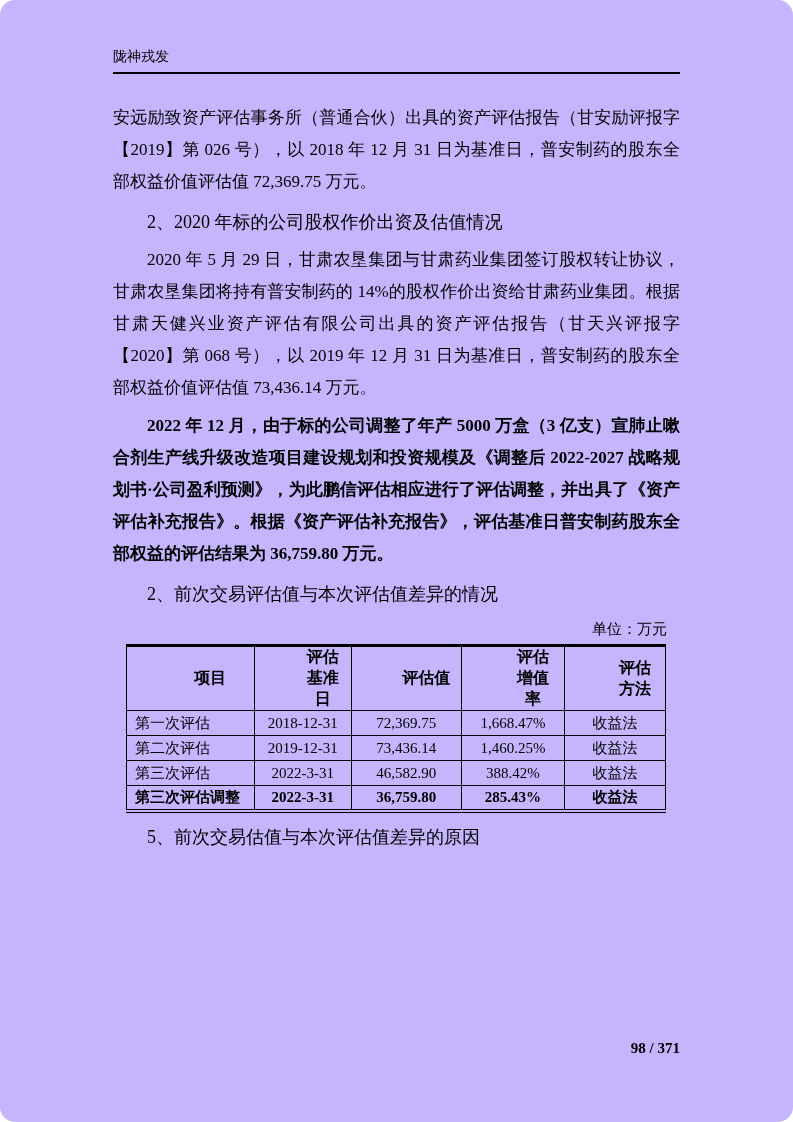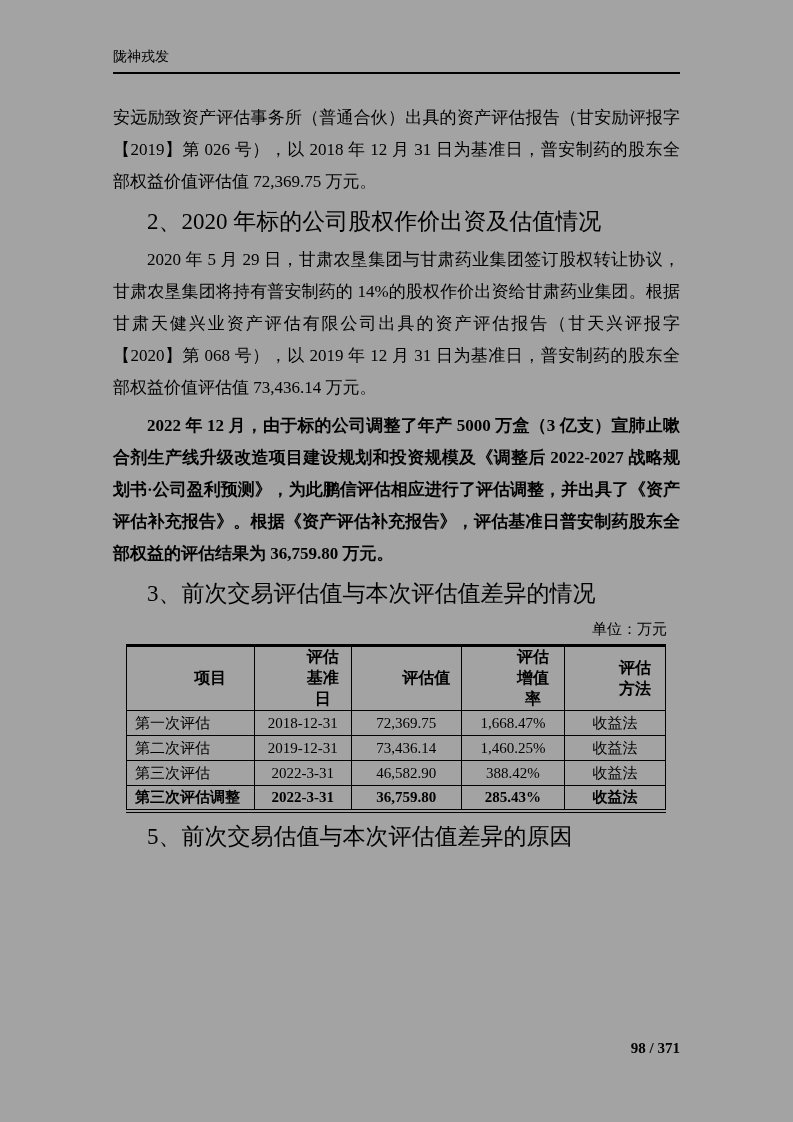--- a/index.html
+++ b/index.html
@@ -4,25 +4,26 @@
 <style>
   html, body {
     margin: 0;
     padding: 0;
     background: #ffffff;
   }
   .page {
     position: relative;
     width: 793px;
     height: 1122px;
-    background: #a3a3a3;
+    background: #c4b5fd;
     font-family: "Liberation Serif", "DejaVu Serif", serif;
     color: #000000;
     overflow: hidden;
     box-sizing: border-box;
+    border-radius: 15px;
   }
   .content {
     padding: 0 113px;
   }
   
   .page-header {
     display: flex;
     justify-content: space-between;
     align-items: flex-end;
     margin-top: 48px;
@@ -41,21 +42,21 @@
   .para.first {
     margin-top: 28px;
   }
   .indent {
     text-indent: 34px;
   }
   .bold {
     font-weight: bold;
   }
   .heading {
-    font-size: 23px;
+    font-size: 18px;
     line-height: 32px;
     margin: 8px 0 0 0;
     text-indent: 34px;
   }
   
   .unit-note {
     font-size: 15px;
     line-height: 22px;
     text-align: right;
     margin: 8px 13px 0 0;
@@ -113,21 +114,21 @@
     <p class="para first">安远励致资产评估事务所（普通合伙）出具的资产评估报告（甘安励评报字【2019】第 026 号），以 2018 年 12 月 31 日为基准日，普安制药的股东全部权益价值评估值 72,369.75 万元。</p>
 
     <p class="heading">2、2020 年标的公司股权作价出资及估值情况</p>
 
     <p class="para indent">2020 年 5 月 29 日，甘肃农垦集团与甘肃药业集团签订股权转让协议，甘肃农垦集团将持有普安制药的 14%的股权作价出资给甘肃药业集团。根据甘肃天健兴业资产评估有限公司出具的资产评估报告（甘天兴评报字【2020】第 068 号），以 2019 年 12 月 31 日为基准日，普安制药的股东全部权益价值评估值 73,436.14 万元。</p>
 
 
 
     <p class="para indent bold">2022 年 12 月，由于标的公司调整了年产 5000 万盒（3 亿支）宣肺止嗽合剂生产线升级改造项目建设规划和投资规模及《调整后 2022-2027 战略规划书·公司盈利预测》，为此鹏信评估相应进行了评估调整，并出具了《资产评估补充报告》。根据《资产评估补充报告》，评估基准日普安制药股东全部权益的评估结果为 36,759.80 万元。</p>
 
-    <p class="heading">3、前次交易评估值与本次评估值差异的情况</p>
+    <p class="heading">2、前次交易评估值与本次评估值差异的情况</p>
 
     <div class="unit-note">单位：万元</div>
 
     <table class="eval-table">
       <colgroup>
         <col class="col-item">
           <col class="col-date">
           <col class="col-value">
           <col class="col-rate">
           <col class="col-method">

